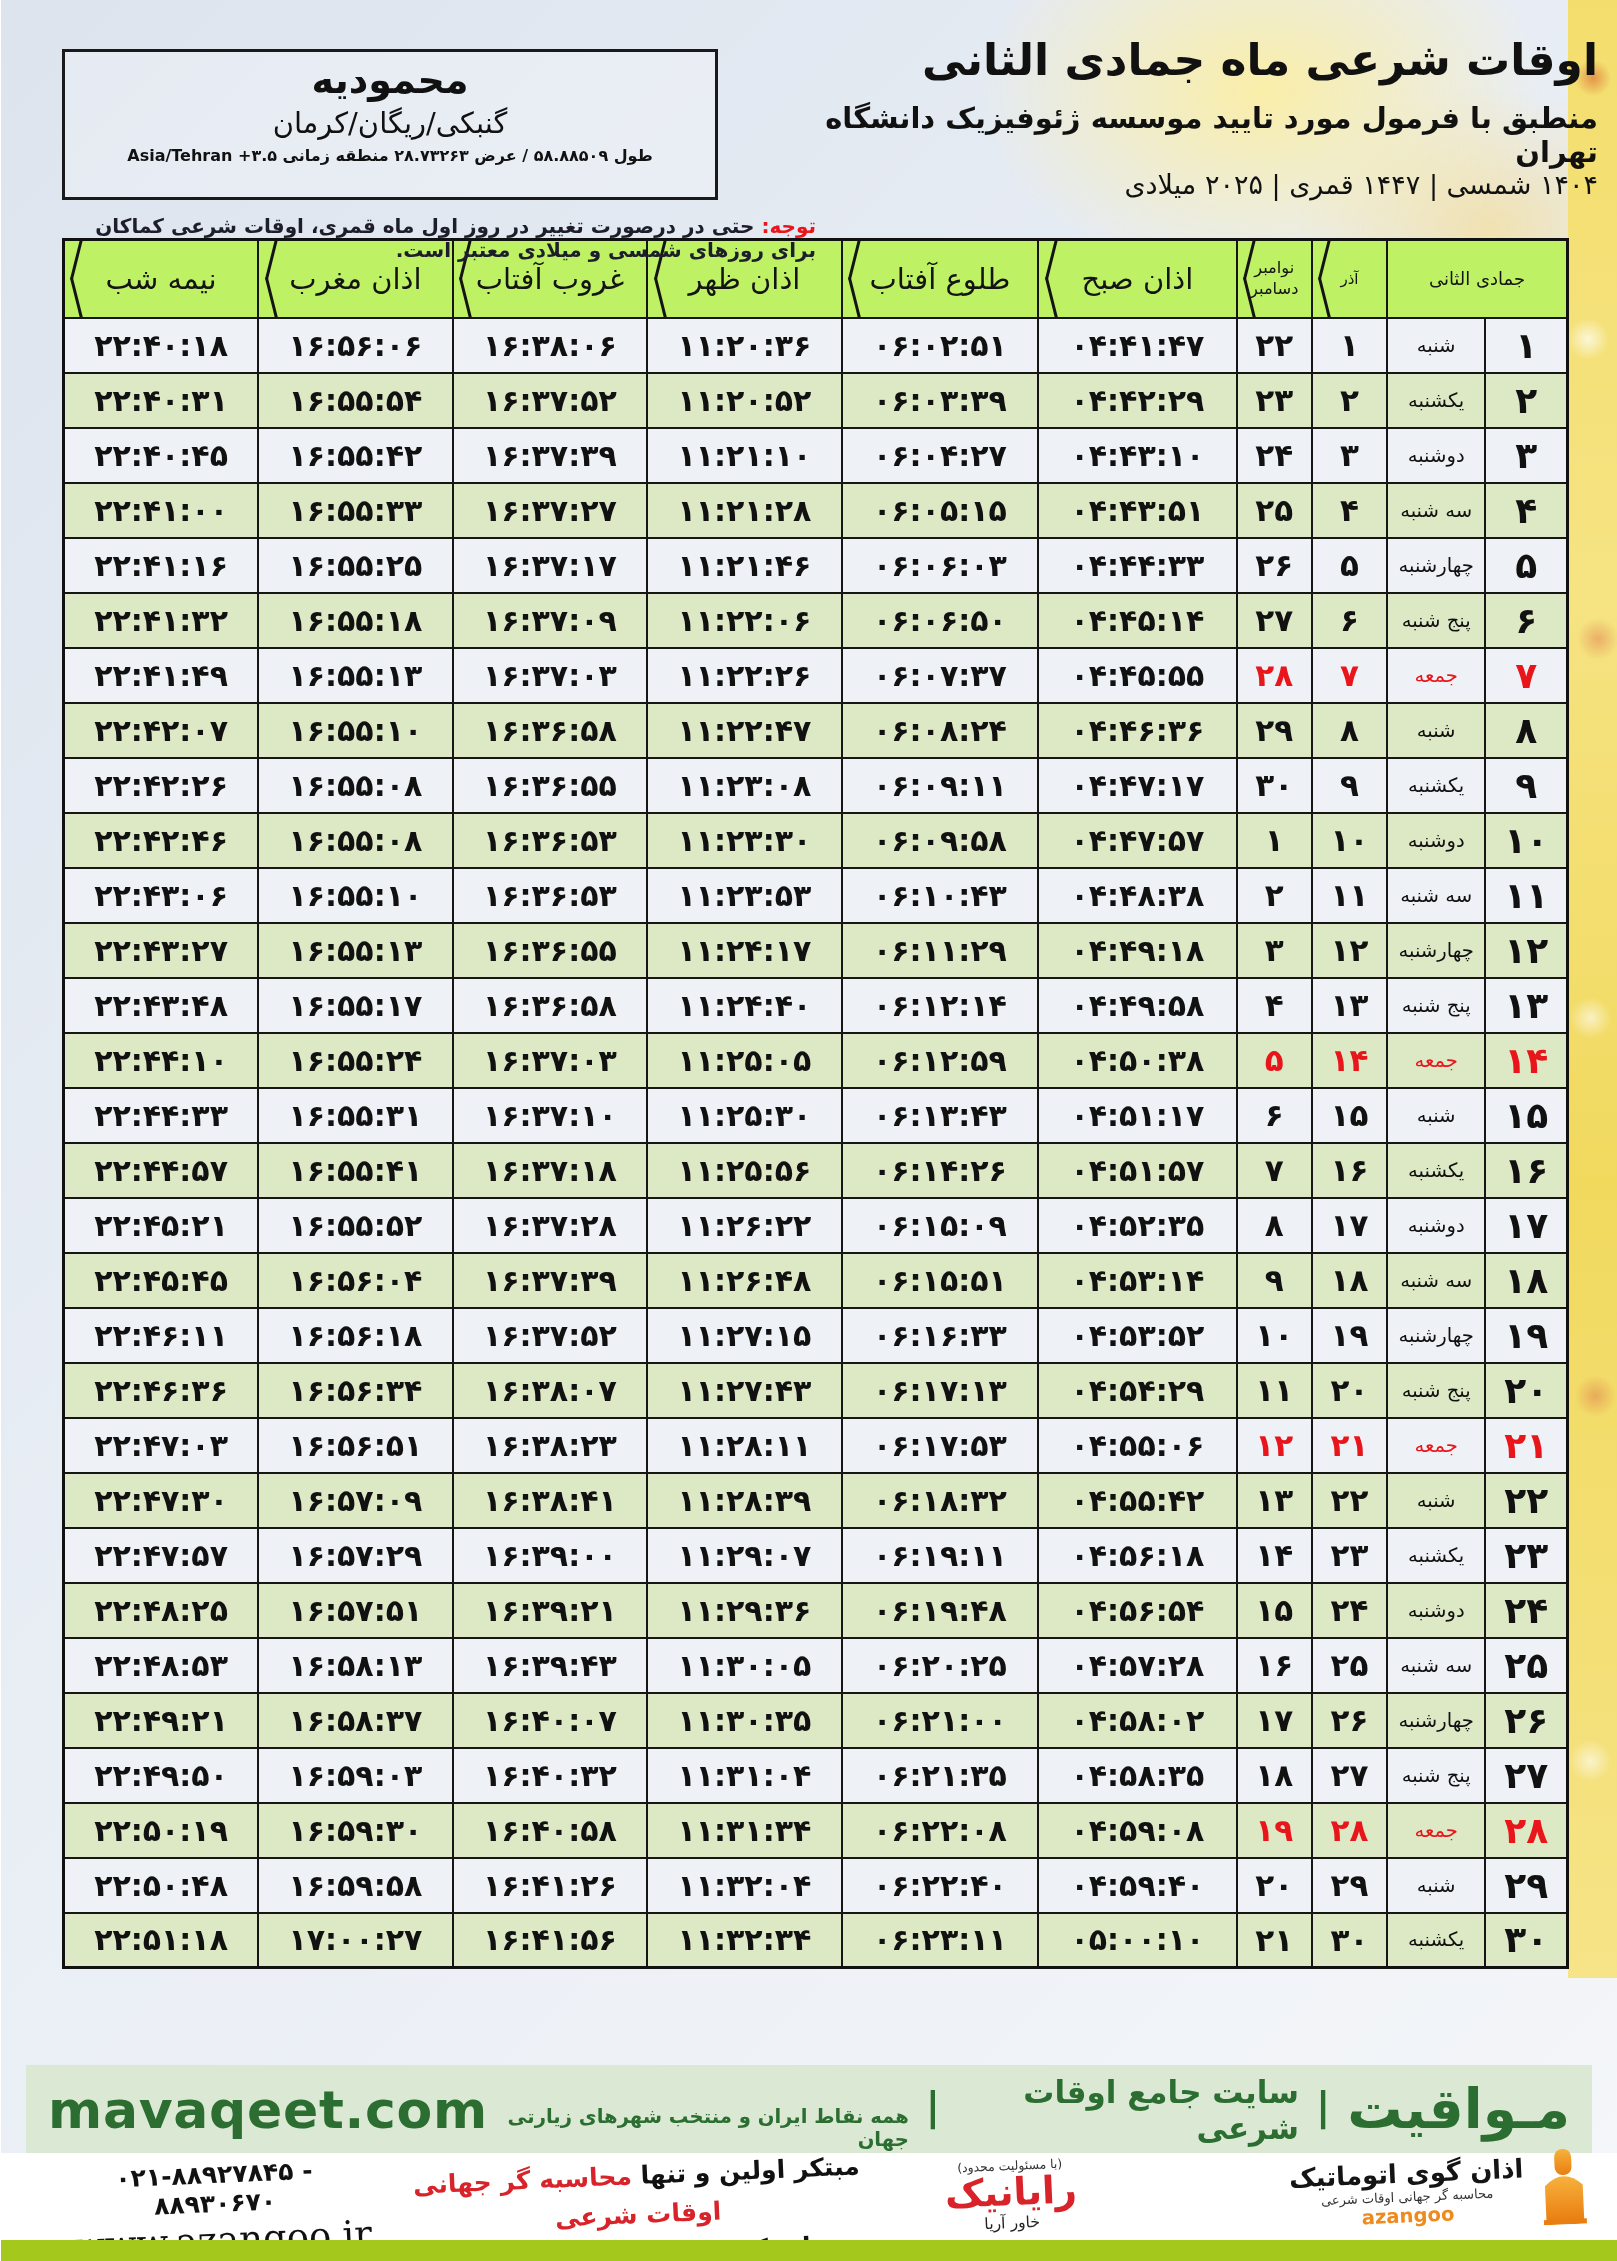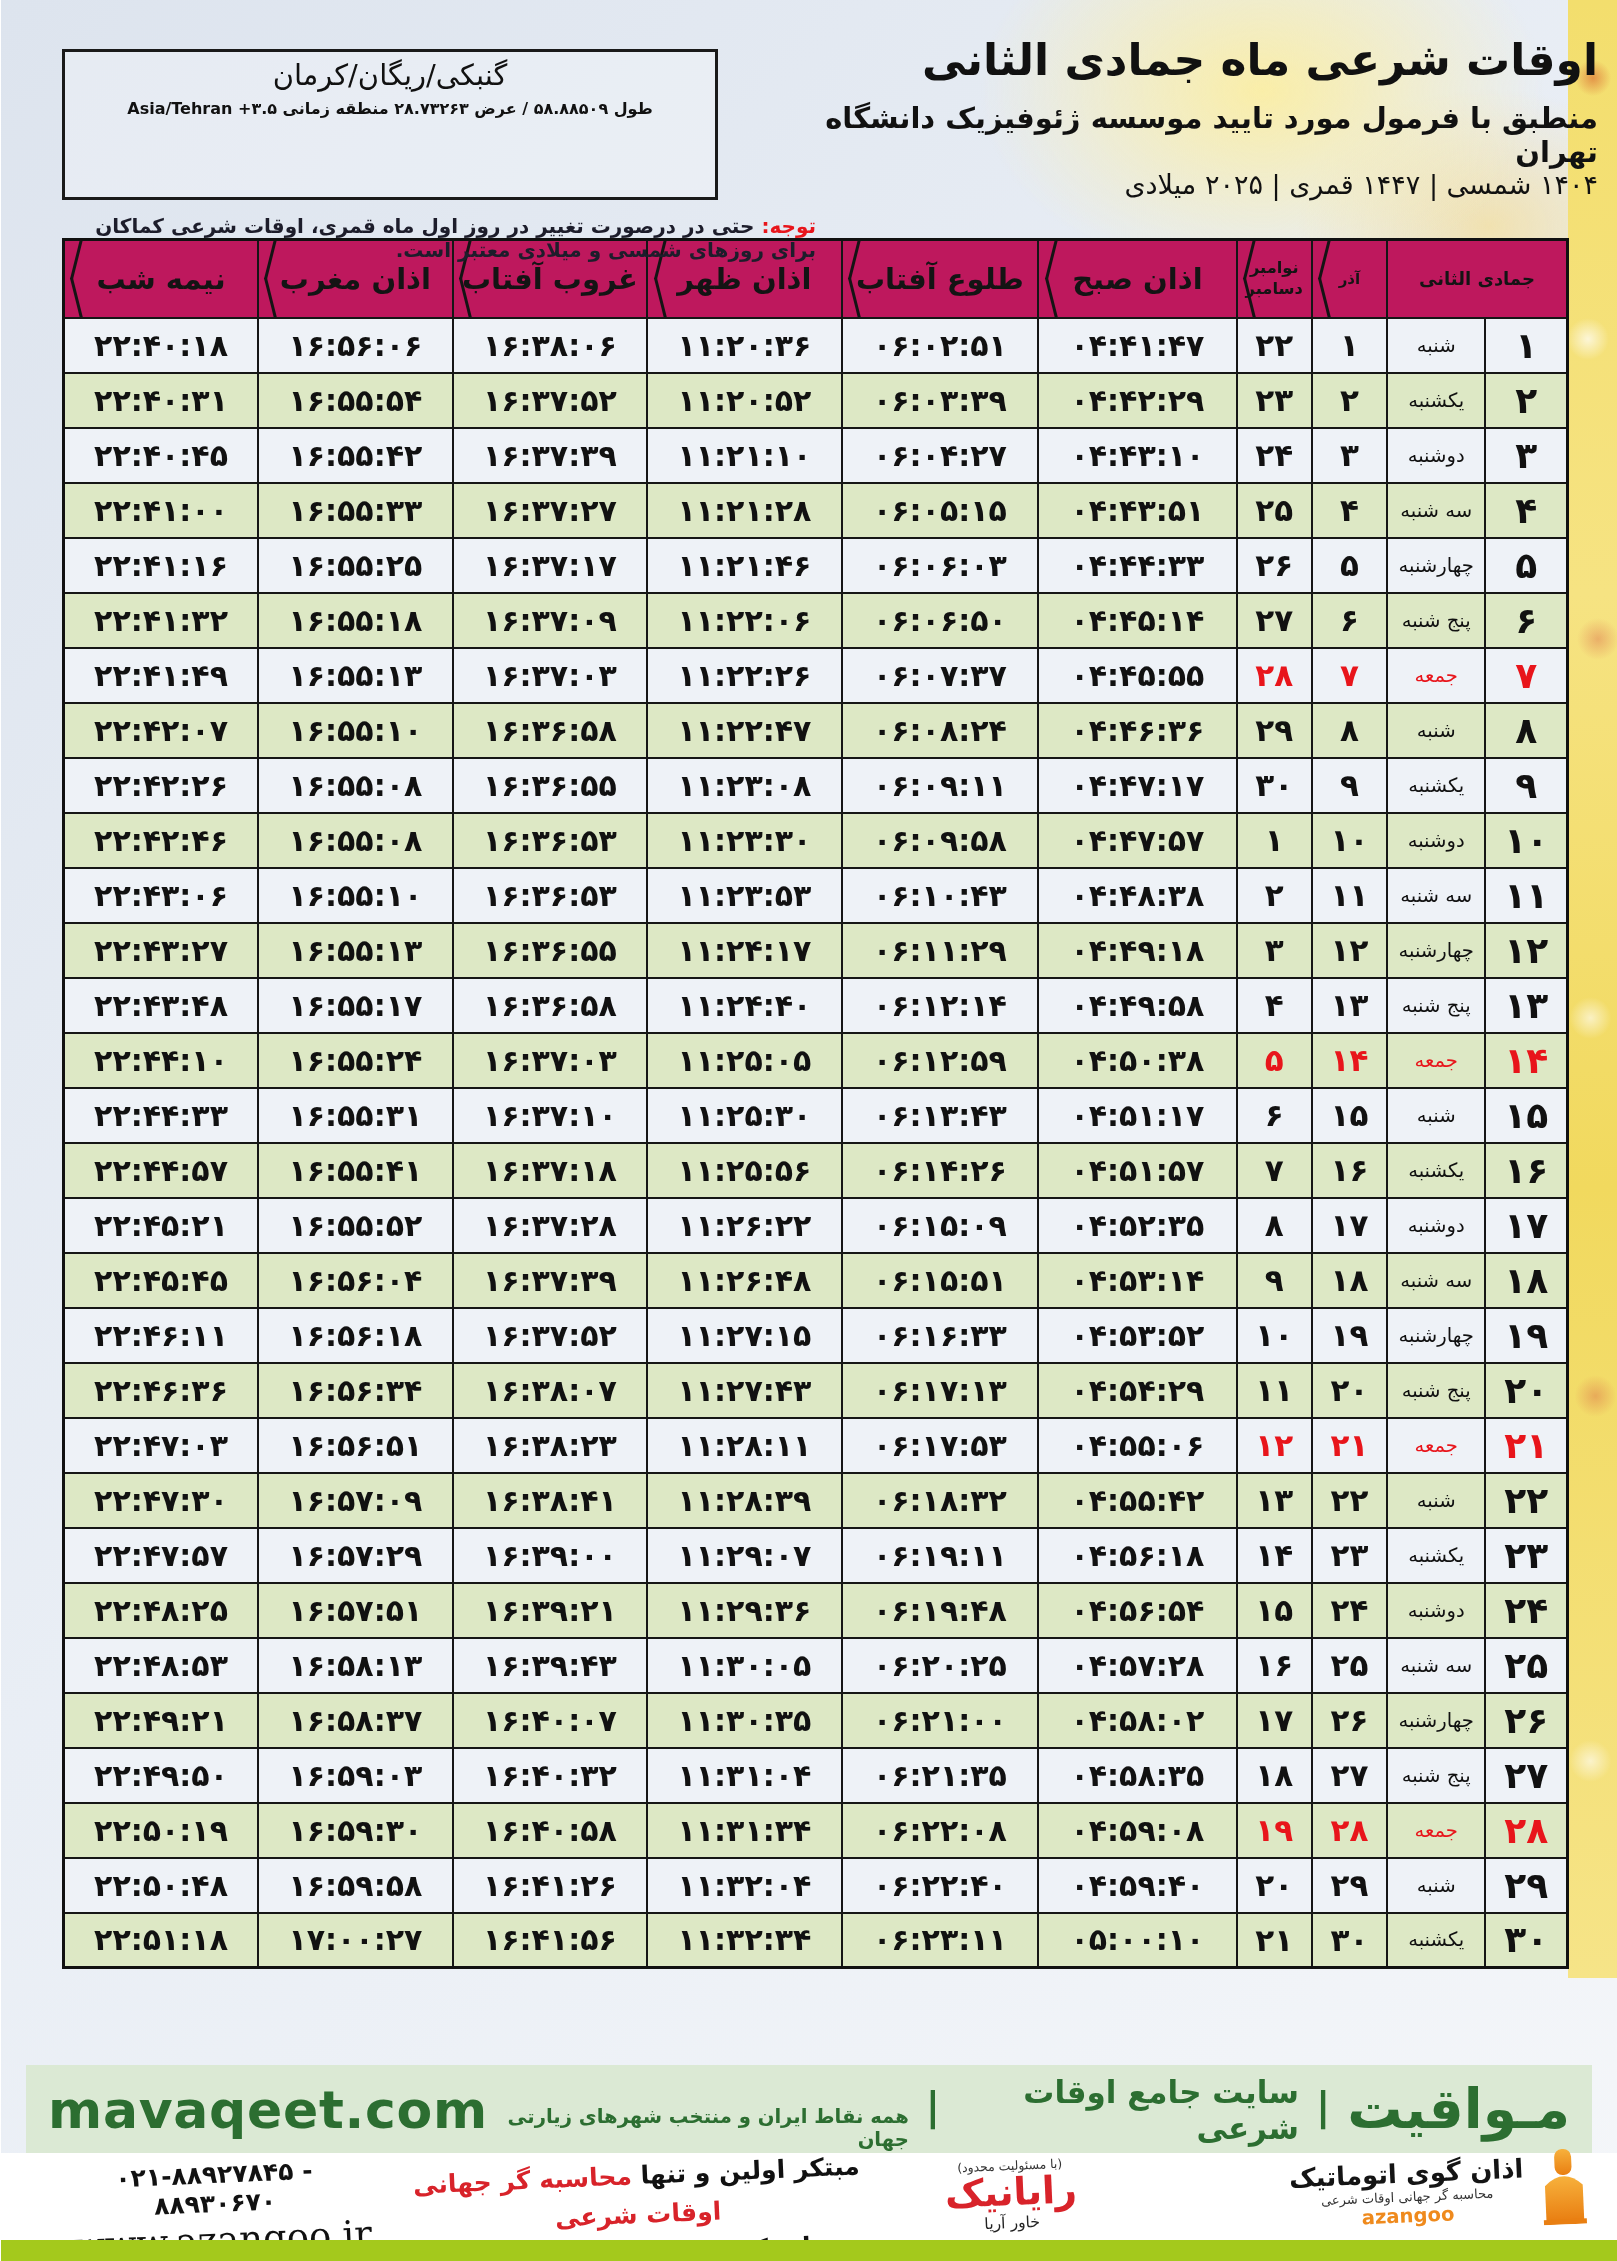--- a/index.html
+++ b/index.html
@@ -43,21 +43,21 @@
   }
   .notice .nl{color:#e8151b;}
   
   table.prayer{
     position:absolute;left:62px;top:238px;width:1507px;z-index:1;
     border-collapse:collapse;table-layout:fixed;direction:rtl;
     border:3.3px solid #111;
   }
   table.prayer th,table.prayer td{border:2px solid #161616;text-align:center;vertical-align:middle;padding:0;overflow:hidden;}
   thead tr{height:78px;}
-  thead th{background:#be185d;position:relative;font-weight:bold;color:#141414;}
+  thead th{background:#bef264;position:relative;font-weight:normal;color:#141414;}
   thead th .chev{position:absolute;left:10.4px;width:3.3px;height:56%;background:#141414;}
   thead th .chev.t{top:-4%;transform:rotate(14deg);}
   thead th .chev.b{bottom:-4%;transform:rotate(-14deg);}
   .h-month{font-size:18px;}
   .h-azar{font-size:15px;margin-left:43px;}
   .h-nov{font-size:16.3px;line-height:1.25;}
   .h-nov span{display:block;}
   .h-big{font-size:29px;}
   tbody tr{height:55px;background:#eef2f7;}
   tbody tr.alt{background:#dde8c5;}
@@ -95,20 +95,21 @@
   .az-slogan{font-size:13px;color:#333;margin-top:1.3px;}
   .az-en{font-size:19.6px;font-weight:bold;color:#ef8a1d;}
   .lime-bar{position:absolute;left:0;top:2240px;width:1618px;height:21px;background:#a4c91c;z-index:2;}
 </style>
 </head>
 <body>
 
 <div class="side-strip"></div>
 
 <div class="loc-box">
+  <div class="loc-name">محمودیه</div>
   <div class="loc-region">گنبکی/ریگان/کرمان</div>
   <div class="loc-coords">
     <span>طول ۵۸.۸۸۵۰۹ / عرض ۲۸.۷۳۲۶۳ منطقه زمانی</span>
     <span dir="ltr">Asia/Tehran +۳.۵</span>
   </div>
 </div>
 
 <div class="title-block">
   <div class="main-title">اوقات شرعی ماه جمادی الثانی</div>
   <div class="sub-title">منطبق با فرمول مورد تایید موسسه ژئوفیزیک دانشگاه تهران</div>

